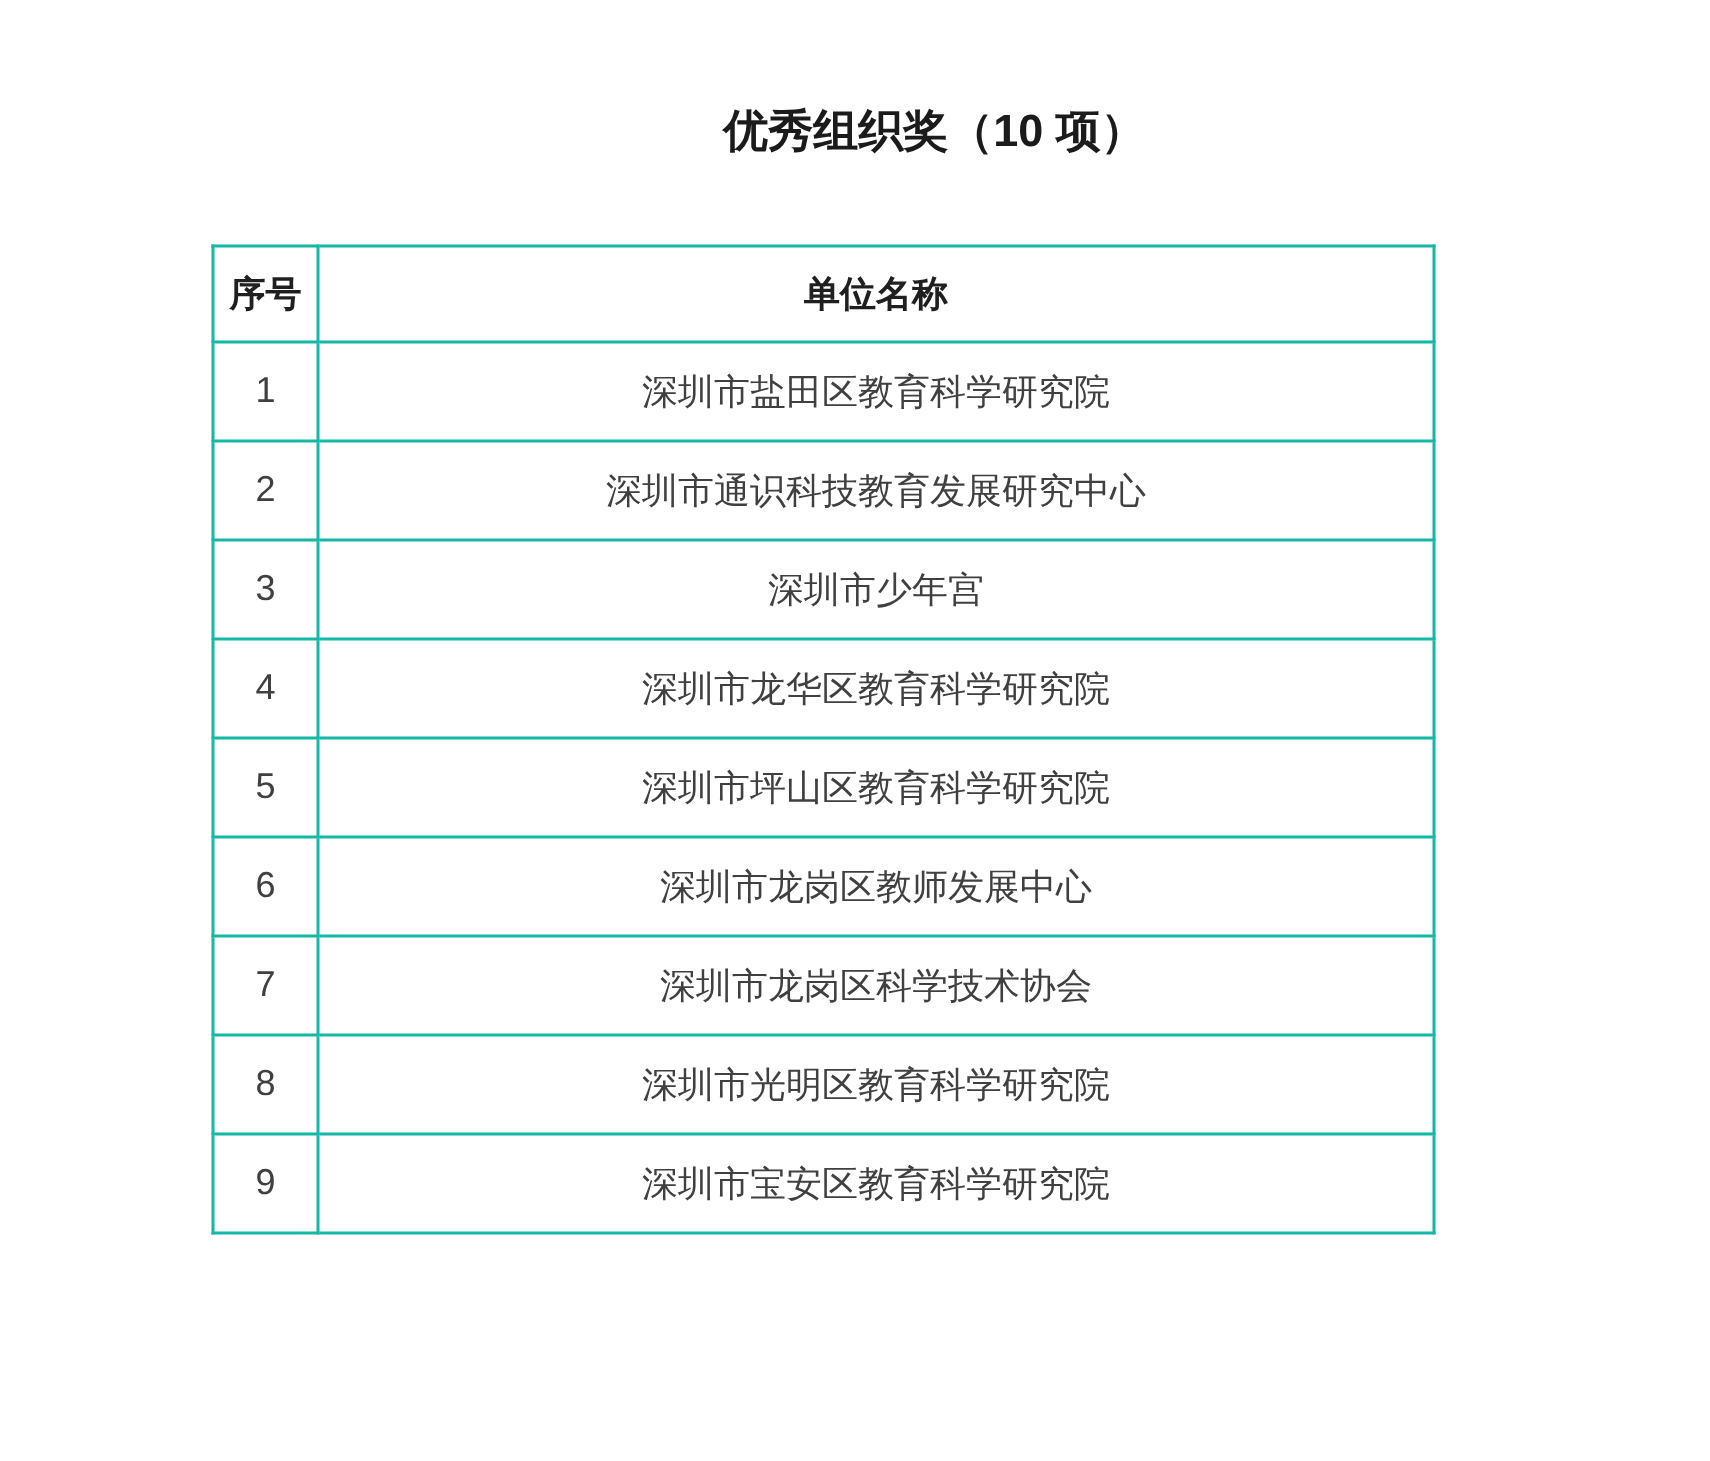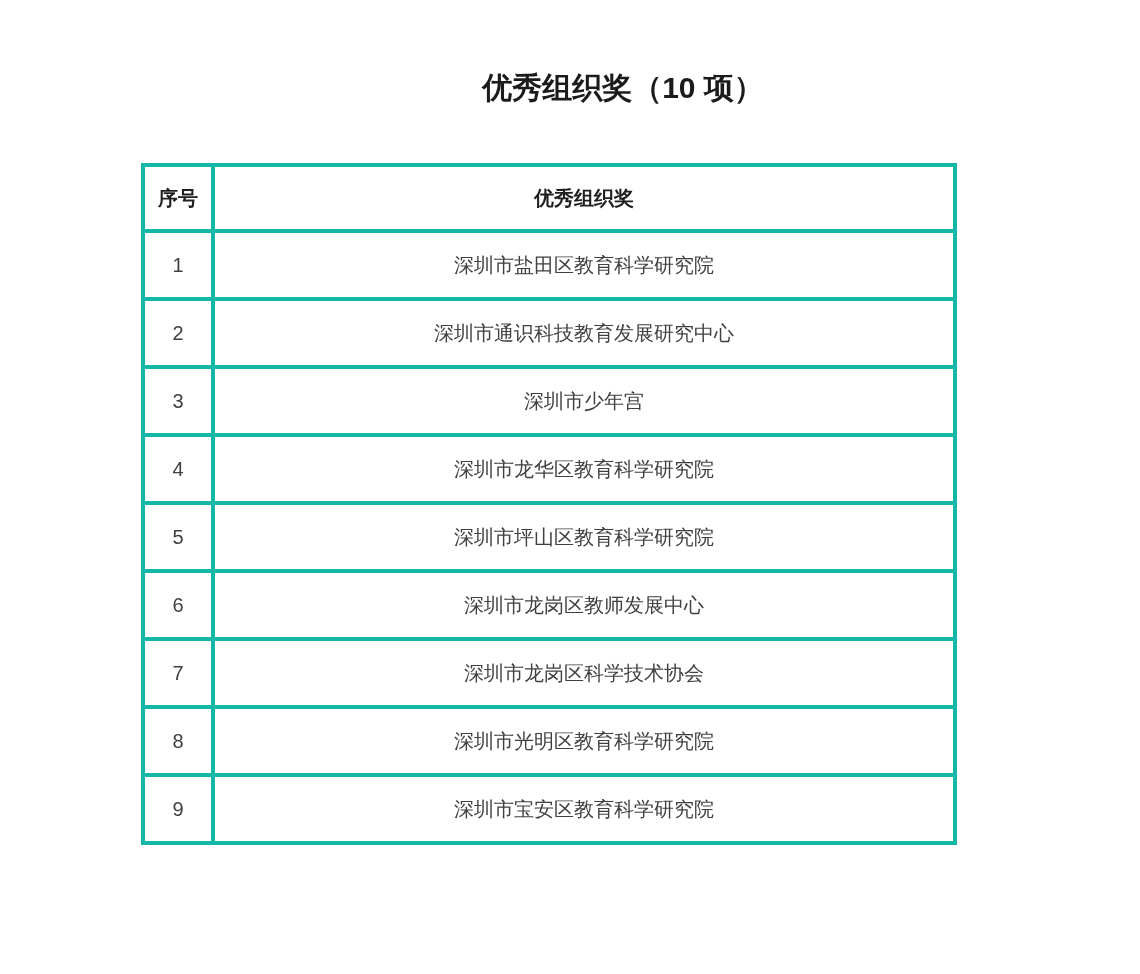--- a/index.html
+++ b/index.html
@@ -28,24 +28,24 @@
   table.awards {
     margin-top: 57px;
     width: 816px;
     border-collapse: collapse;
     table-layout: fixed;
     border: 2px solid #6f6f6f;
   }
   col.col-no { width: 70px; }
   table.awards th,
   table.awards td {
-    border: 4px solid #14b8a6;
+    border: 2px solid #14b8a6;
     text-align: center;
     vertical-align: middle;
-    font-size: 20px;
+    font-size: 24px;
     padding: 0;
   }
   table.awards th {
     height: 62px;
     font-weight: bold;
     color: #1f1f1f;
   }
   table.awards td {
     height: 64px;
     font-weight: normal;
@@ -63,21 +63,21 @@
   <div class="page-title">优秀组织奖（10 项）</div>
 
   <table class="awards">
     <colgroup>
       <col class="col-no">
       <col class="col-name">
     </colgroup>
     <thead>
       <tr>
         <th>序号</th>
-        <th>优秀组织奖</th>
+        <th>单位名称</th>
       </tr>
     </thead>
     <tbody>
       <tr>
         <td class="no-cell">1</td>
         <td>深圳市盐田区教育科学研究院</td>
       </tr>
       <tr>
         <td class="no-cell">2</td>
         <td>深圳市通识科技教育发展研究中心</td>

